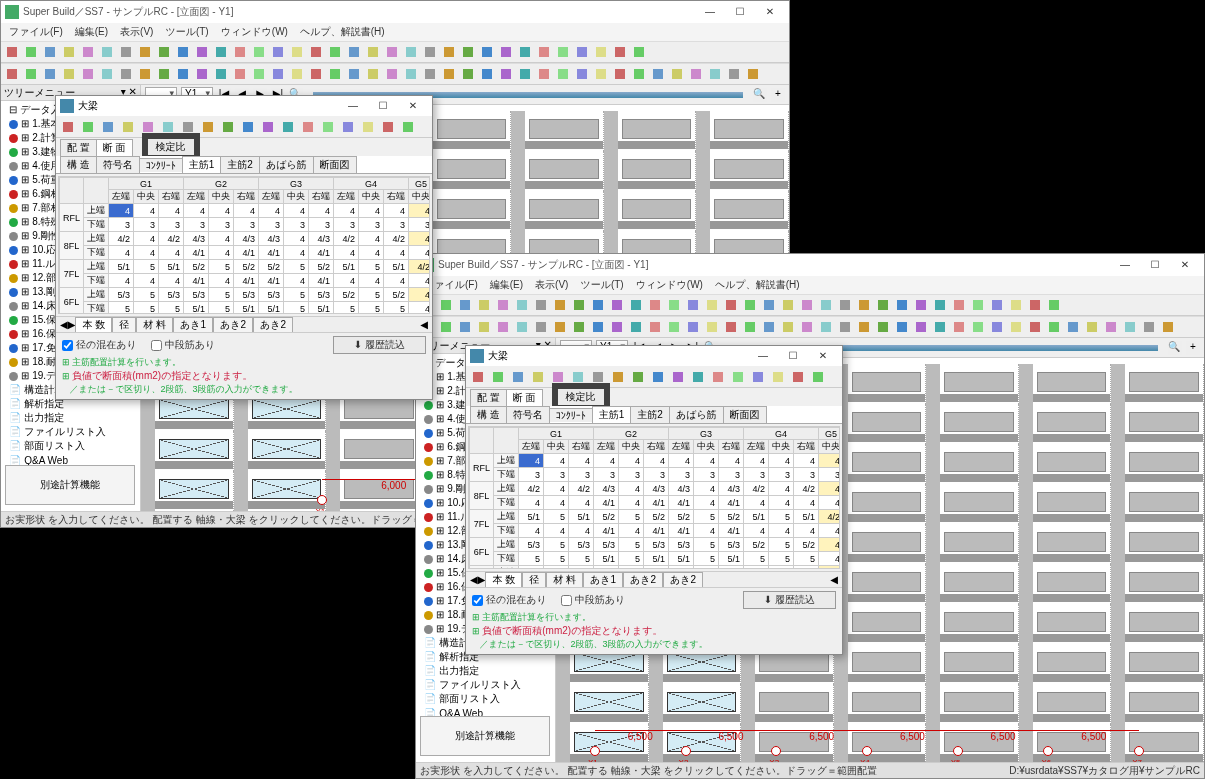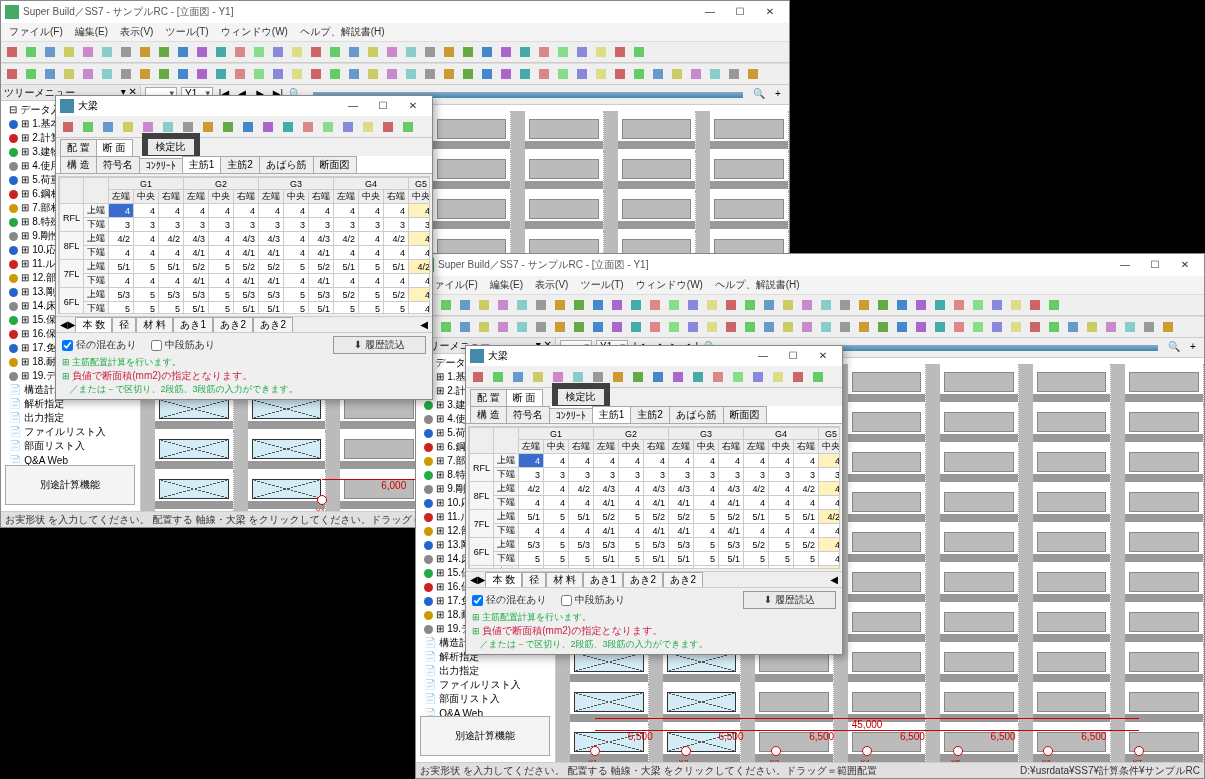--- a/index.html
+++ b/index.html
@@ -1442,29 +1442,28 @@
             </div>
             <div class="dnode" style="left:90%">
               <div style="position:absolute;top:11px;left:-3px;color:#c00;font-size:8px">X7</div>
             </div>
             <div class="dspan" style="left:6%;width:14%">6,500</div>
             <div class="dspan" style="left:20%;width:14%">6,500</div>
             <div class="dspan" style="left:34%;width:14%">6,500</div>
             <div class="dspan" style="left:48%;width:14%">6,500</div>
             <div class="dspan" style="left:62%;width:14%">6,500</div>
             <div class="dspan" style="left:76%;width:14%">6,500</div>
-            <div class="dspan" style="left:6%;width:84%;bottom:26px">45,000</div>
           </div>
         </div>
       </div>
     </div>
     <div class="calcbox">別途計算機能</div>
     <div class="status">
       <span>お実形状 を入力してください。 配置する 軸線・大梁 をクリックしてください。ドラッグ＝範囲配置</span>
-      <span style="margin-left:auto">D:¥usrdata¥SS7¥計算条件¥サンプルRC</span>
+      <span style="margin-left:auto">D:¥usrdata¥SS7¥カタログ用¥サンプルRC</span>
     </div>
   </div>
 
 <div class="dlg" style="left: 55px; top: 95px; width: 378px; height: 305px;">
     <div class="dlghdr">
       <div class="ticon" style="background:#48a"></div>
       <span>大梁</span>
       <div class="winbtns">
         <div class="winbtn">—</div>
         <div class="winbtn">☐</div>

